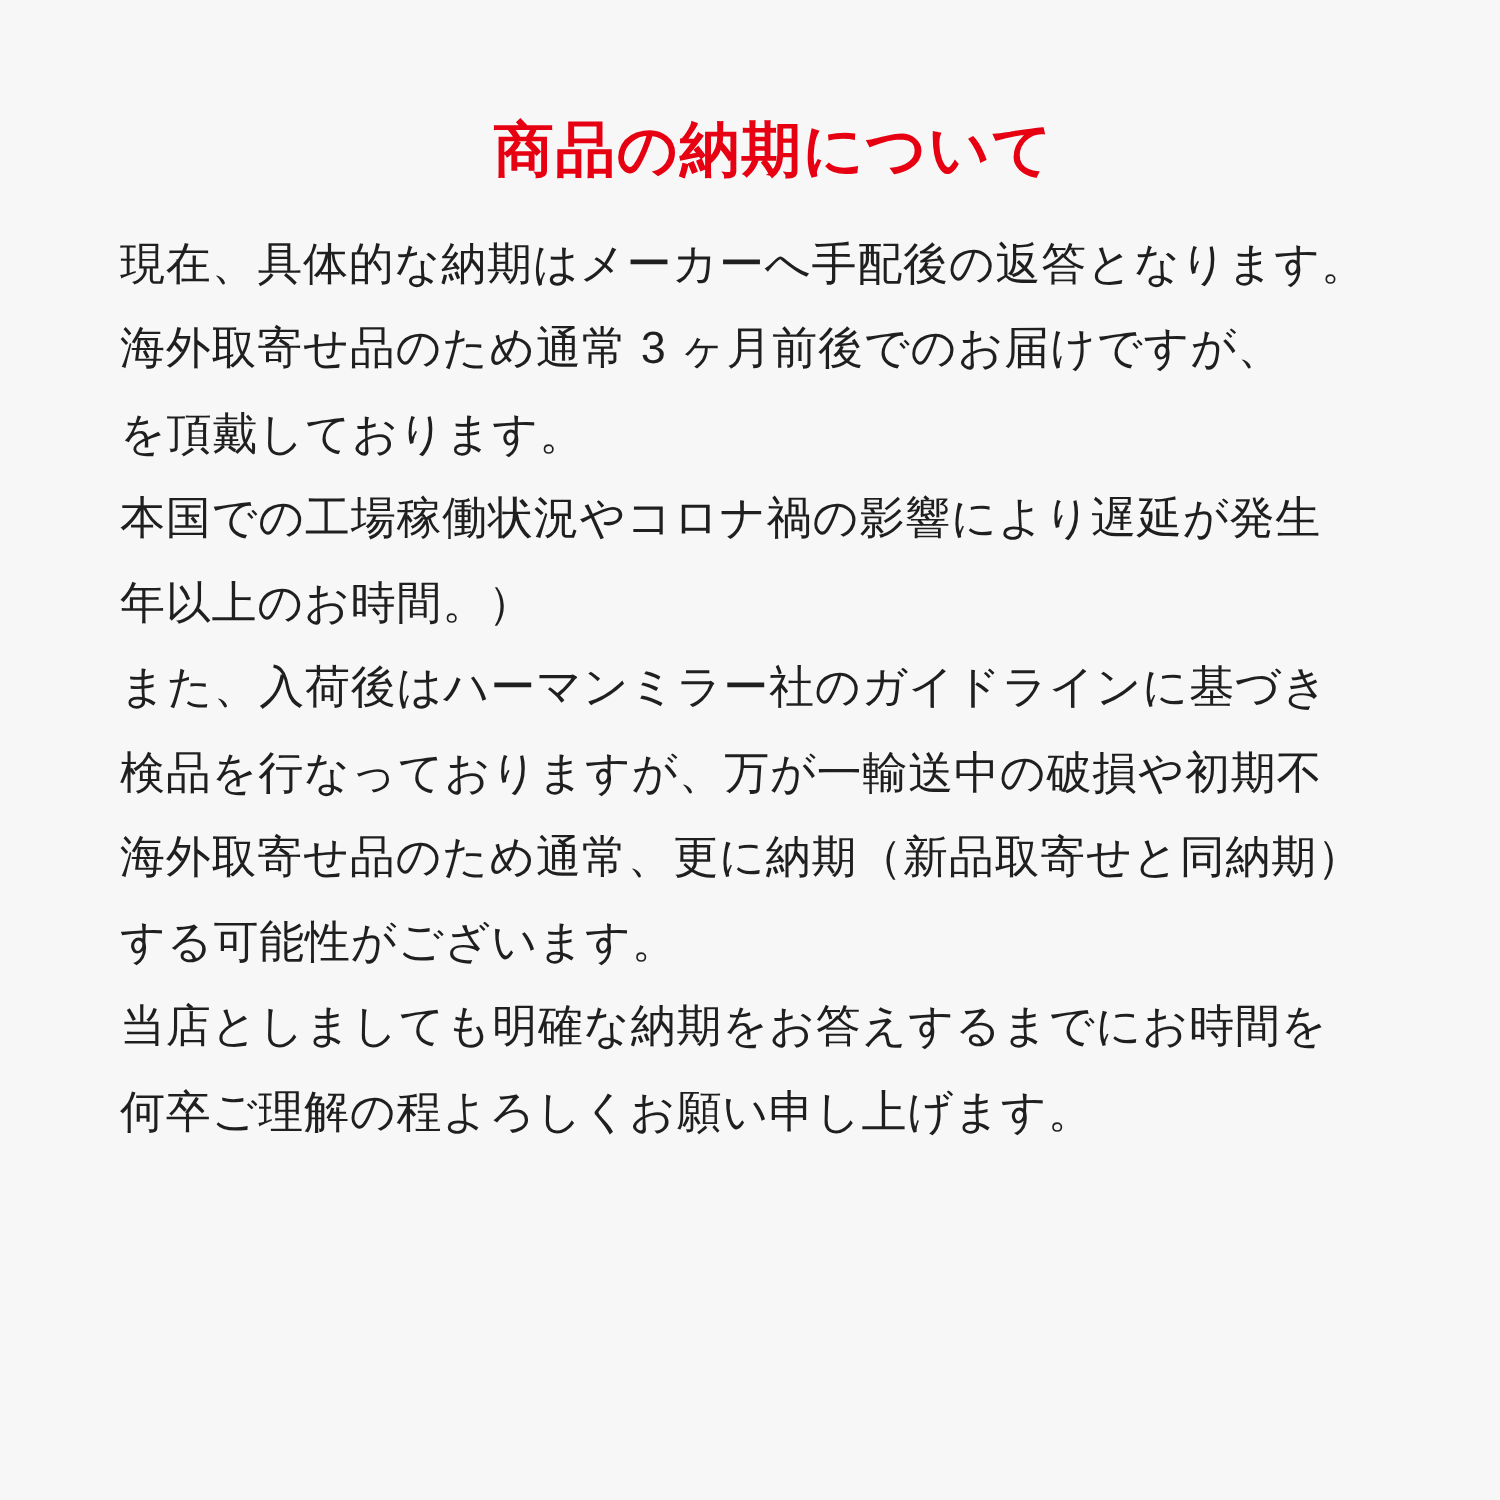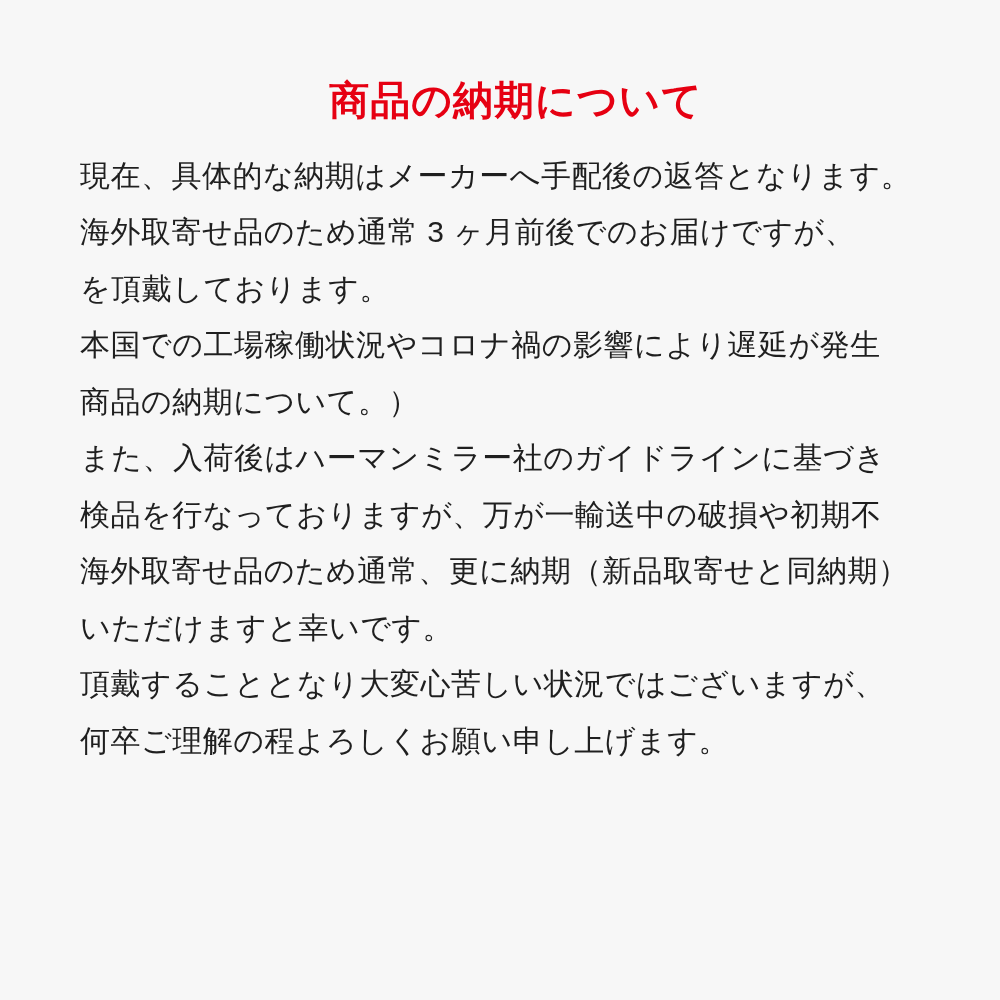--- a/index.html
+++ b/index.html
@@ -53,22 +53,22 @@
 
   <div class="notice-title">商品の納期について</div>
 
   <div class="notice-body">
     <div class="line">現在、具体的な納期はメーカーへ手配後の返答となります。</div>
     <div class="line">海外取寄せ品のため通常 3 ヶ月前後でのお届けですが、</div>
     <div class="line">
       <span>を頂戴しております。</span>
     </div>
     <div class="line">本国での工場稼働状況やコロナ禍の影響により遅延が発生</div>
-    <div class="line">商品の納期について。）</div>
+    <div class="line">年以上のお時間。）</div>
     <div class="line">また、入荷後はハーマンミラー社のガイドラインに基づき</div>
     <div class="line">検品を行なっておりますが、万が一輸送中の破損や初期不</div>
     <div class="line">海外取寄せ品のため通常、更に納期（新品取寄せと同納期）</div>
-    <div class="line">いただけますと幸いです。</div>
-    <div class="line">頂戴することとなり大変心苦しい状況ではございますが、</div>
+    <div class="line">する可能性がございます。</div>
+    <div class="line">当店としましても明確な納期をお答えするまでにお時間を</div>
     <div class="line">何卒ご理解の程よろしくお願い申し上げます。</div>
   </div>
 
 </div>
 
 </body></html>

